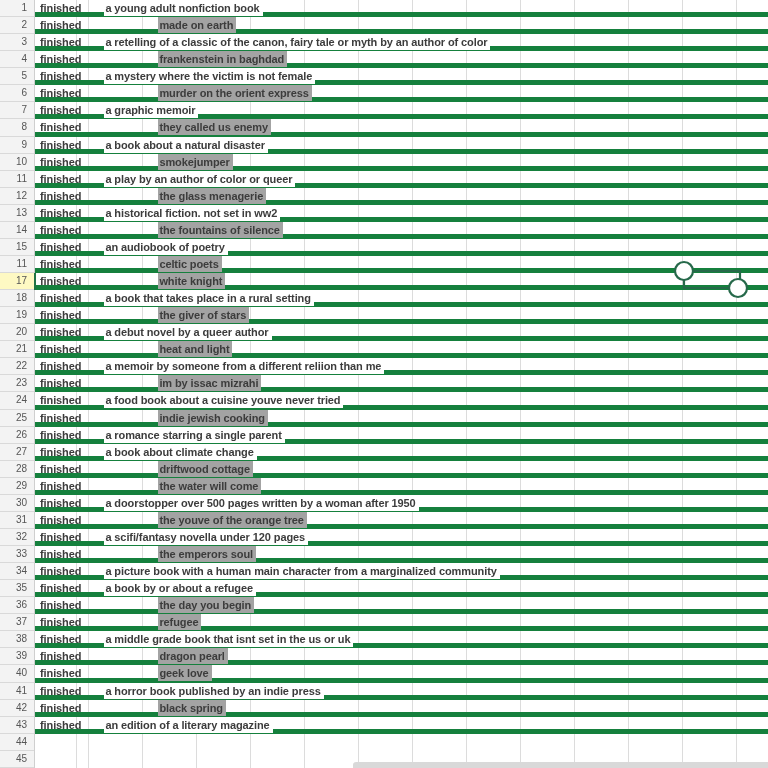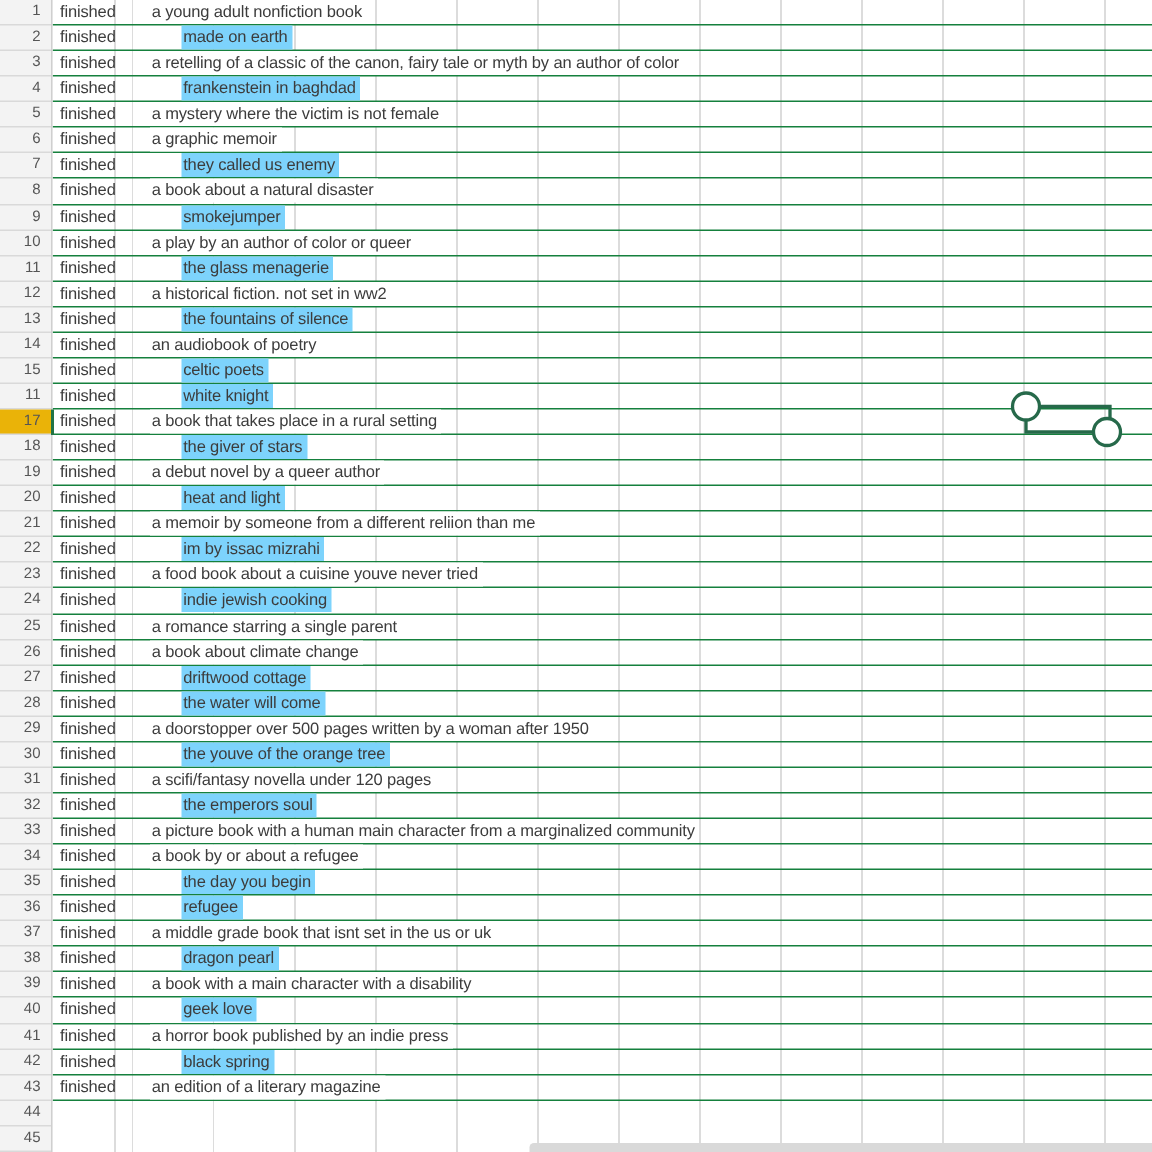--- a/index.html
+++ b/index.html
@@ -17,48 +17,49 @@
     background-image:repeating-linear-gradient(90deg,#dcdcdc 0 1px,transparent 1px 54px);
     background-position:88px 0;
   }
   
   .rows{
     position:absolute;top:0;left:35px;right:0;bottom:0;z-index:2;
   }
   .row{
     height:var(--rh);
     box-sizing:border-box;
-    border-bottom:1px solid #15803d;
+    border-bottom:5px solid #15803d;
     white-space:nowrap;
     line-height:16px;
     font-size:11px;
     letter-spacing:-0.1px;
     color:#3c3c3c;
+    font-weight:bold;
   }
   .cell{display:inline-block;vertical-align:top;line-height:16px;}
   .cell.status{margin-left:5px;}
   .cell.category{margin-left:23px;background:#fff;padding:0 3px 0 1px;}
-  .cell.title{margin-left:44px;background:#7dd3fc;padding:0 3px 0 1px;}
+  .cell.title{margin-left:77px;background:#a3a3a3;padding:0 3px 0 1px;}
   
   .hdr{
     position:absolute;top:0;left:0;bottom:0;width:34px;z-index:3;
     background:#f3f3f3;
     border-right:1px solid #cfcfcf;
   }
   .hcell{
     height:var(--rh);
     box-sizing:border-box;
     border-bottom:1px solid #d9d9d9;
     font-size:10px;
     color:#555;
     text-align:right;
     padding-right:7px;
     line-height:16px;
   }
-  .hcell.sel{background:#eab308;}
+  .hcell.sel{background:#fef9c3;}
   
   .selbar{
     position:absolute;z-index:4;
     left:34px;width:2px;
     top:calc(16 * var(--rh));
     height:var(--rh);
   }
   
   .connector{position:absolute;z-index:5;left:660px;top:252px;}
   
@@ -73,20 +74,21 @@
 
 <div id="screen">
   <div class="vlines"></div>
 
   <div class="rows">
       <div class="row"><span class="cell status">finished</span><span class="cell category">a young adult nonfiction book</span></div>
       <div class="row"><span class="cell status">finished</span><span class="cell title">made on earth</span></div>
       <div class="row"><span class="cell status">finished</span><span class="cell category">a retelling of a classic of the canon, fairy tale or myth by an author of color</span></div>
       <div class="row"><span class="cell status">finished</span><span class="cell title">frankenstein in baghdad</span></div>
       <div class="row"><span class="cell status">finished</span><span class="cell category">a mystery where the victim is not female</span></div>
+      <div class="row"><span class="cell status">finished</span><span class="cell title">murder on the orient express</span></div>
       <div class="row"><span class="cell status">finished</span><span class="cell category">a graphic memoir</span></div>
       <div class="row"><span class="cell status">finished</span><span class="cell title">they called us enemy</span></div>
       <div class="row"><span class="cell status">finished</span><span class="cell category">a book about a natural disaster</span></div>
       <div class="row"><span class="cell status">finished</span><span class="cell title">smokejumper</span></div>
       <div class="row"><span class="cell status">finished</span><span class="cell category">a play by an author of color or queer</span></div>
       <div class="row"><span class="cell status">finished</span><span class="cell title">the glass menagerie</span></div>
       <div class="row"><span class="cell status">finished</span><span class="cell category">a historical fiction. not set in ww2</span></div>
       <div class="row"><span class="cell status">finished</span><span class="cell title">the fountains of silence</span></div>
       <div class="row"><span class="cell status">finished</span><span class="cell category">an audiobook of poetry</span></div>
       <div class="row"><span class="cell status">finished</span><span class="cell title">celtic poets</span></div>
@@ -106,21 +108,20 @@
       <div class="row"><span class="cell status">finished</span><span class="cell category">a doorstopper over 500 pages written by a woman after 1950</span></div>
       <div class="row"><span class="cell status">finished</span><span class="cell title">the youve of the orange tree</span></div>
       <div class="row"><span class="cell status">finished</span><span class="cell category">a scifi/fantasy novella under 120 pages</span></div>
       <div class="row"><span class="cell status">finished</span><span class="cell title">the emperors soul</span></div>
       <div class="row"><span class="cell status">finished</span><span class="cell category">a picture book with a human main character from a marginalized community</span></div>
       <div class="row"><span class="cell status">finished</span><span class="cell category">a book by or about a refugee</span></div>
       <div class="row"><span class="cell status">finished</span><span class="cell title">the day you begin</span></div>
       <div class="row"><span class="cell status">finished</span><span class="cell title">refugee</span></div>
       <div class="row"><span class="cell status">finished</span><span class="cell category">a middle grade book that isnt set in the us or uk</span></div>
       <div class="row"><span class="cell status">finished</span><span class="cell title">dragon pearl</span></div>
-      <div class="row"><span class="cell status">finished</span><span class="cell category">a book with a main character with a disability</span></div>
       <div class="row"><span class="cell status">finished</span><span class="cell title">geek love</span></div>
       <div class="row"><span class="cell status">finished</span><span class="cell category">a horror book published by an indie press</span></div>
       <div class="row"><span class="cell status">finished</span><span class="cell title">black spring</span></div>
       <div class="row"><span class="cell status">finished</span><span class="cell category">an edition of a literary magazine</span></div>
     </div>
 
   <div class="hdr">
       <div class="hcell">1</div>
       <div class="hcell">2</div>
       <div class="hcell">3</div>

